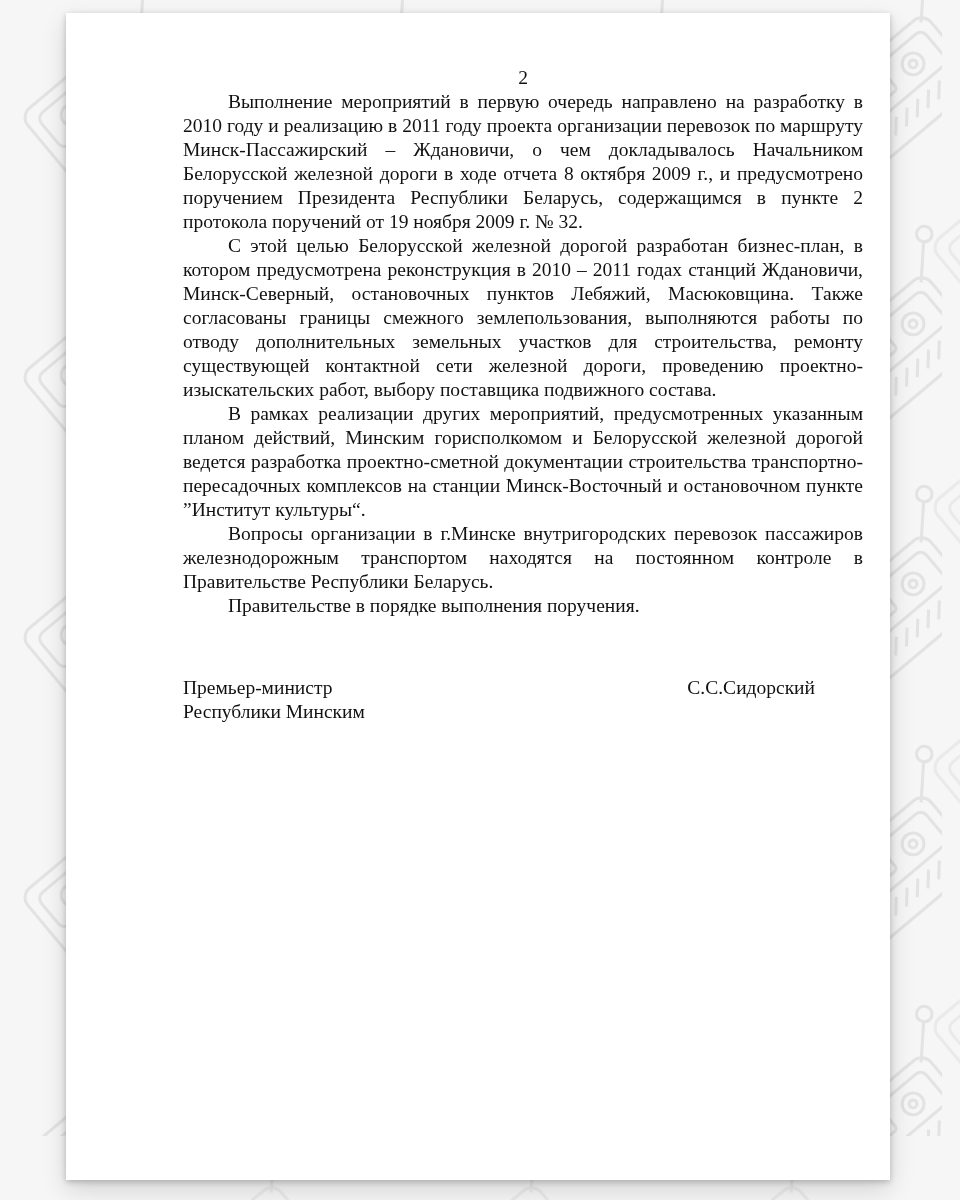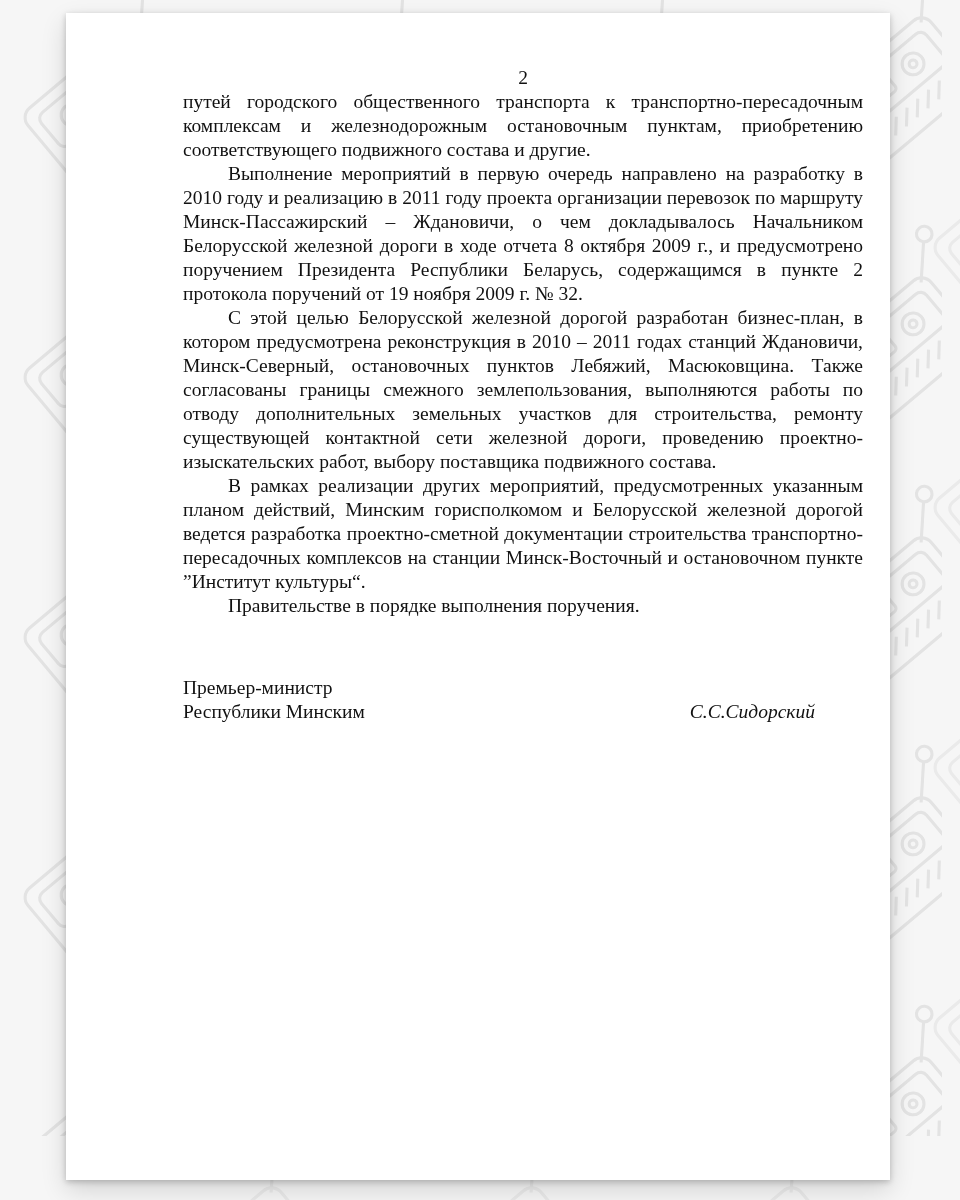--- a/index.html
+++ b/index.html
@@ -51,29 +51,28 @@
     text-align: justify;
     text-indent: 45px;
   }
   .body-text p.continuation {
     text-indent: 0;
   }
   .signature {
     margin-top: 58px;
     display: flex;
     justify-content: space-between;
-    align-items: flex-end;
+    align-items: flex-start;
   }
   .signature .sig-left div {
     white-space: nowrap;
   }
   .signature .sig-name {
     padding-right: 48px;
     white-space: nowrap;
-    font-style: italic;
   }
 </style>
 </head>
 <body>
 
 <div class="viewport">
 
   <svg class="backdrop" width="960" height="1200" viewBox="0 0 960 1200" aria-hidden="true">
     <defs>
       <g id="gadget-icon" fill="none" stroke="#e3e3e3" stroke-width="4">
@@ -96,24 +95,24 @@
     <rect width="960" height="1200" fill="url(#bgpat)" transform="translate(-18,-64)"></rect>
     <rect width="960" height="1200" fill="url(#bgpat)" transform="translate(112,66)" opacity="0.65"></rect>
   </svg>
 
   <div class="page">
     <div class="content">
 
       <div class="page-number">2</div>
 
       <div class="body-text">
-        <p class="continuation">путей городского общественного транспорта к транспортно-пересадочным комплексам и железнодорожным остановочным пунктам, приобретению соответствующего подвижного состава и другие.</p>
         <p>Выполнение мероприятий в первую очередь направлено на разработку в 2010 году и реализацию в 2011 году проекта организации перевозок по маршруту Минск-Пассажирский – Ждановичи, о чем докладывалось Начальником Белорусской железной дороги в ходе отчета 8 октября 2009 г., и предусмотрено поручением Президента Республики Беларусь, содержащимся в пункте 2 протокола поручений от 19 ноября 2009 г. № 32.</p>
         <p>С этой целью Белорусской железной дорогой разработан бизнес-план, в котором предусмотрена реконструкция в 2010 – 2011 годах станций Ждановичи, Минск-Северный, остановочных пунктов Лебяжий, Масюковщина. Также согласованы границы смежного землепользования, выполняются работы по отводу дополнительных земельных участков для строительства, ремонту существующей контактной сети железной дороги, проведению проектно-изыскательских работ, выбору поставщика подвижного состава.</p>
         <p>В рамках реализации других мероприятий, предусмотренных указанным планом действий, Минским горисполкомом и Белорусской железной дорогой ведется разработка проектно-сметной документации строительства транспортно-пересадочных комплексов на станции Минск-Восточный и остановочном пункте ”Институт культуры“.</p>
+        <p>Вопросы организации в г.Минске внутригородских перевозок пассажиров железнодорожным транспортом находятся на постоянном контроле в Правительстве Республики Беларусь.</p>
         <p>Правительстве в порядке выполнения поручения.</p>
       </div>
 
       <div class="signature">
         <div class="sig-left">
           <div>Премьер-министр</div>
           <div>Республики Минским</div>
         </div>
         <div class="sig-name">С.С.Сидорский</div>
       </div>

